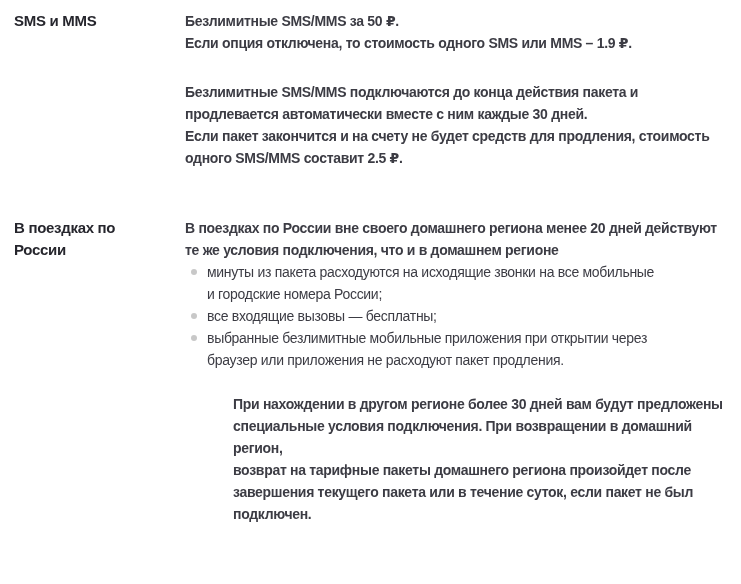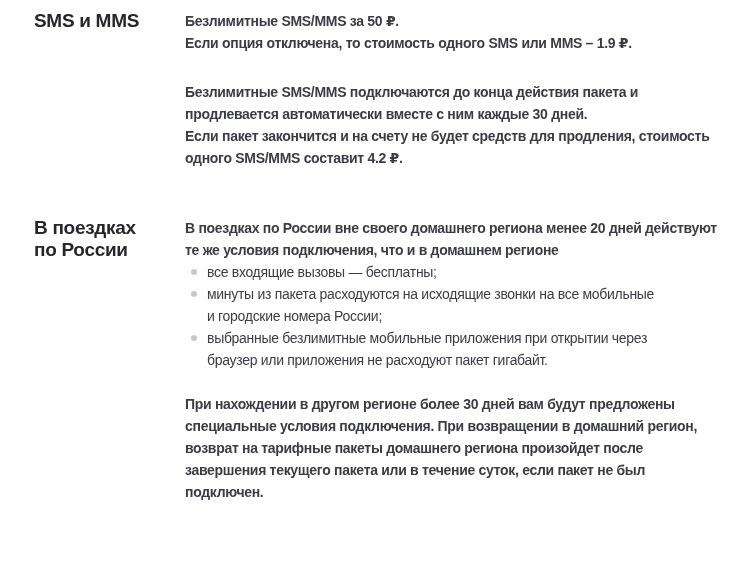--- a/index.html
+++ b/index.html
@@ -30,25 +30,24 @@
     .section {
       display: grid;
       grid-template-columns: 171px 1fr;
       align-items: start;
     }
     .section-travel {
       margin-top: 48px;
     }
     .section-label {
       font-weight: bold;
-      font-size: 19px;
+      font-size: 15px;
       line-height: 22px;
       color: var(--label-text);
       padding-right: 22px;
-      margin-left: 20px;
     }
     .section-content {
       min-width: 0;
     }
     .para {
       margin: 0;
       white-space: pre-line;
       font-weight: bold;
     }
     .para + .para {
@@ -69,50 +68,51 @@
       position: absolute;
       left: 6px;
       top: 8px;
       width: 6px;
       height: 6px;
       border-radius: 50%;
       background: var(--bullet);
     }
     .outro {
       margin-top: 22px;
+      margin-left: 48px;
     }
   </style>
 </head>
 <body>
 
 <div class="page">
 
   <section class="section">
     <div class="section-label">SMS и MMS</div>
     <div class="section-content">
       <p class="para">Безлимитные SMS/MMS за 50 ₽.
 Если опция отключена, то стоимость одного SMS или MMS – 1.9 ₽.</p>
       <p class="para">Безлимитные SMS/MMS подключаются до конца действия пакета и
 продлевается автоматически вместе с ним каждые 30 дней.
 Если пакет закончится и на счету не будет средств для продления, стоимость
-одного SMS/MMS составит 4.2 ₽.</p>
+одного SMS/MMS составит 2.5 ₽.</p>
     </div>
   </section>
 
   <section class="section section-travel">
     <div class="section-label">В поездках по России</div>
     <div class="section-content">
       <p class="para">В поездках по России вне своего домашнего региона менее 20 дней действуют
 те же условия подключения, что и в домашнем регионе</p>
       <ul class="bullet-list">
-        <li class="bullet-item">все входящие вызовы — бесплатны;</li>
         <li class="bullet-item">минуты из пакета расходуются на исходящие звонки на все мобильные
 и городские номера России;</li>
+        <li class="bullet-item">все входящие вызовы — бесплатны;</li>
         <li class="bullet-item">выбранные безлимитные мобильные приложения при открытии через
-браузер или приложения не расходуют пакет гигабайт.</li>
+браузер или приложения не расходуют пакет продления.</li>
       </ul>
       <p class="para outro">При нахождении в другом регионе более 30 дней вам будут предложены
 специальные условия подключения. При возвращении в домашний регион,
 возврат на тарифные пакеты домашнего региона произойдет после
 завершения текущего пакета или в течение суток, если пакет не был
 подключен.</p>
     </div>
   </section>
 
 </div>

